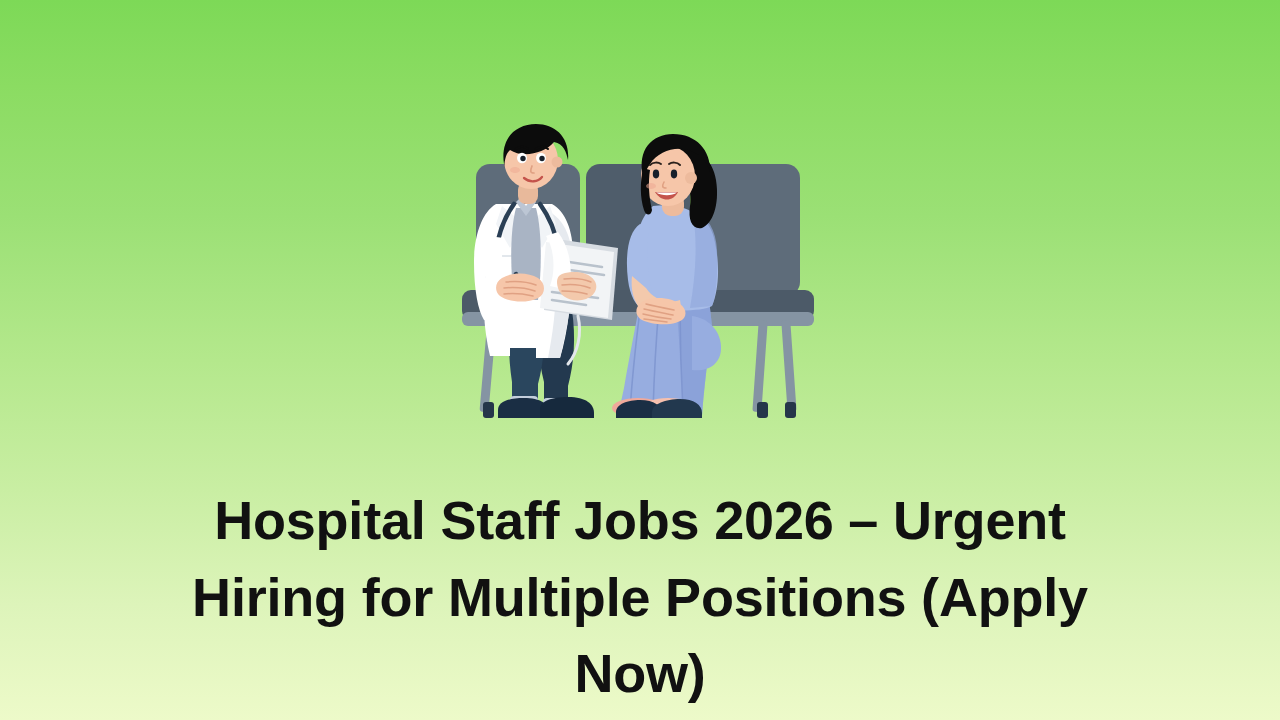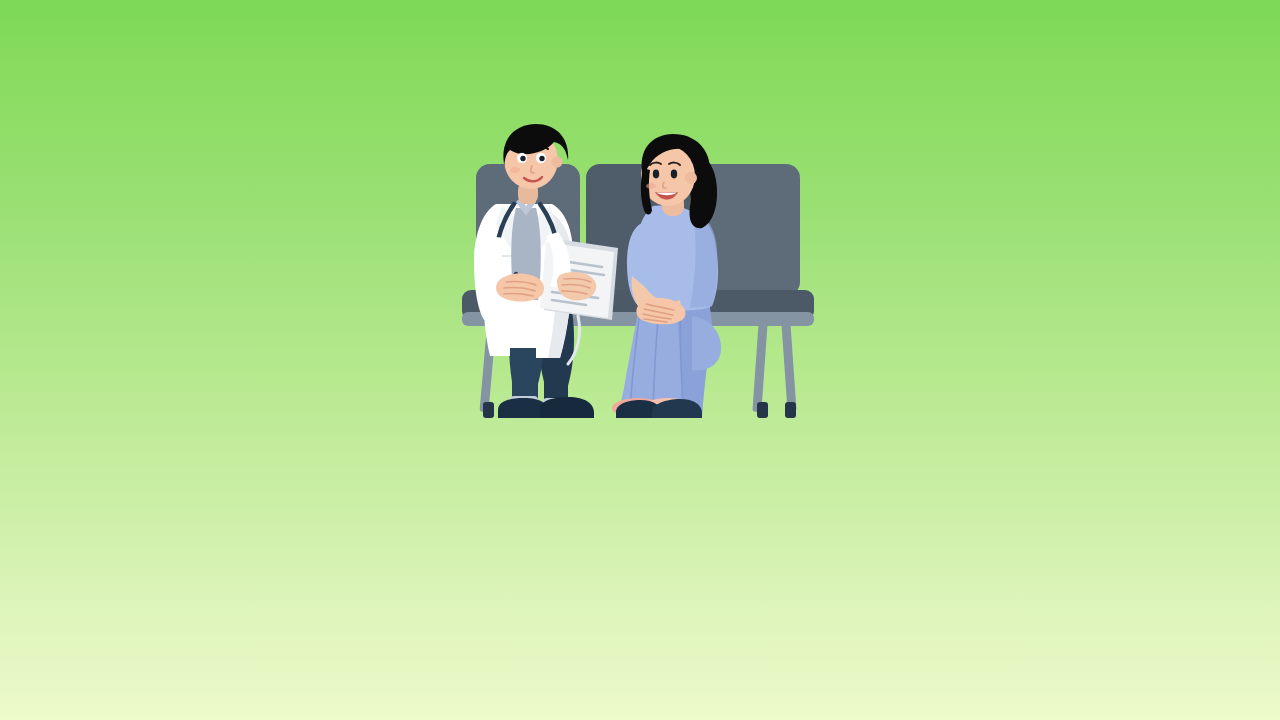--- a/index.html
+++ b/index.html
@@ -219,14 +219,15 @@
             <path d="M124 159 C133 158 144 159 151 162"></path>
             <path d="M122 165 C131 164 142 165 150 168"></path>
             <path d="M122 171 C130 171 140 172 147 174"></path>
           </g>
         </g>
 
       </g>
     </svg>
   </div>
 
+  <h1 id="headline">Hospital Staff Jobs 2026 – Urgent Hiring for Multiple Positions (Apply Now)</h1>
 
 </div>
 
 </body></html>

